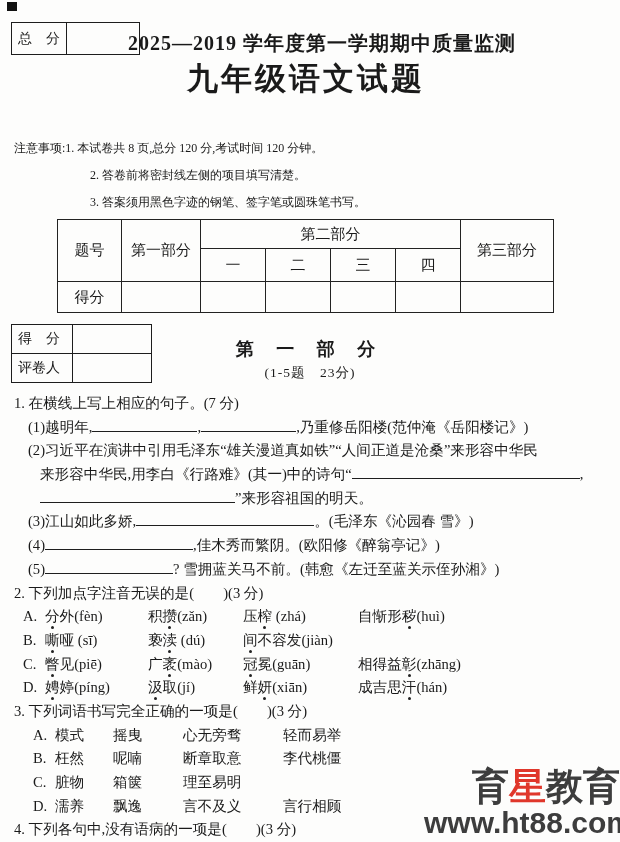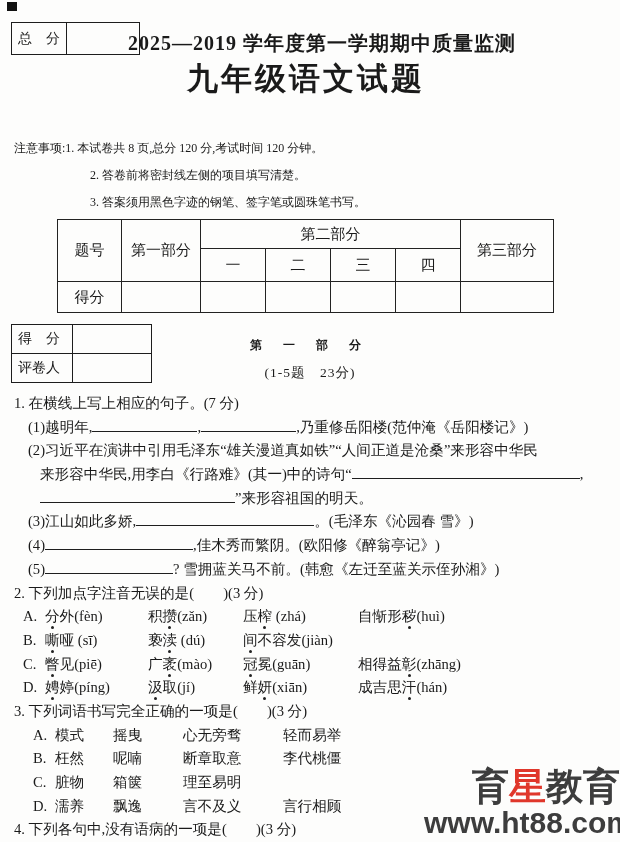--- a/index.html
+++ b/index.html
@@ -30,21 +30,21 @@
   .notices .nindent{padding-left:76px;}
 
   
   table.stable{position:absolute;left:57px;top:219px;border-collapse:collapse;table-layout:fixed;}
   table.stable td{border:1.5px solid #222;text-align:center;font-size:15px;padding:0;}
   table.stable .r1{height:29px;}
   table.stable .r2{height:33px;}
   table.stable .r3{height:31px;}
 
   
-  .part-head{position:absolute;left:160px;width:300px;top:337px;text-align:center;font-size:12px;font-weight:bold;letter-spacing:9px;}
+  .part-head{position:absolute;left:160px;width:300px;top:337px;text-align:center;font-size:18px;font-weight:bold;letter-spacing:9px;}
   .part-sub{position:absolute;left:160px;width:300px;top:364px;text-align:center;font-size:13.5px;letter-spacing:1px;}
 
   
   .main{position:absolute;left:14px;top:392px;width:600px;font-size:14.6px;line-height:23.7px;white-space:nowrap;}
   .ln{height:23.7px;}
   .ind{padding-left:14px;}
   .ind2{padding-left:26px;}
 
   
   .bl{display:inline-block;border-bottom:1.4px solid #1e1e1e;height:13px;}

